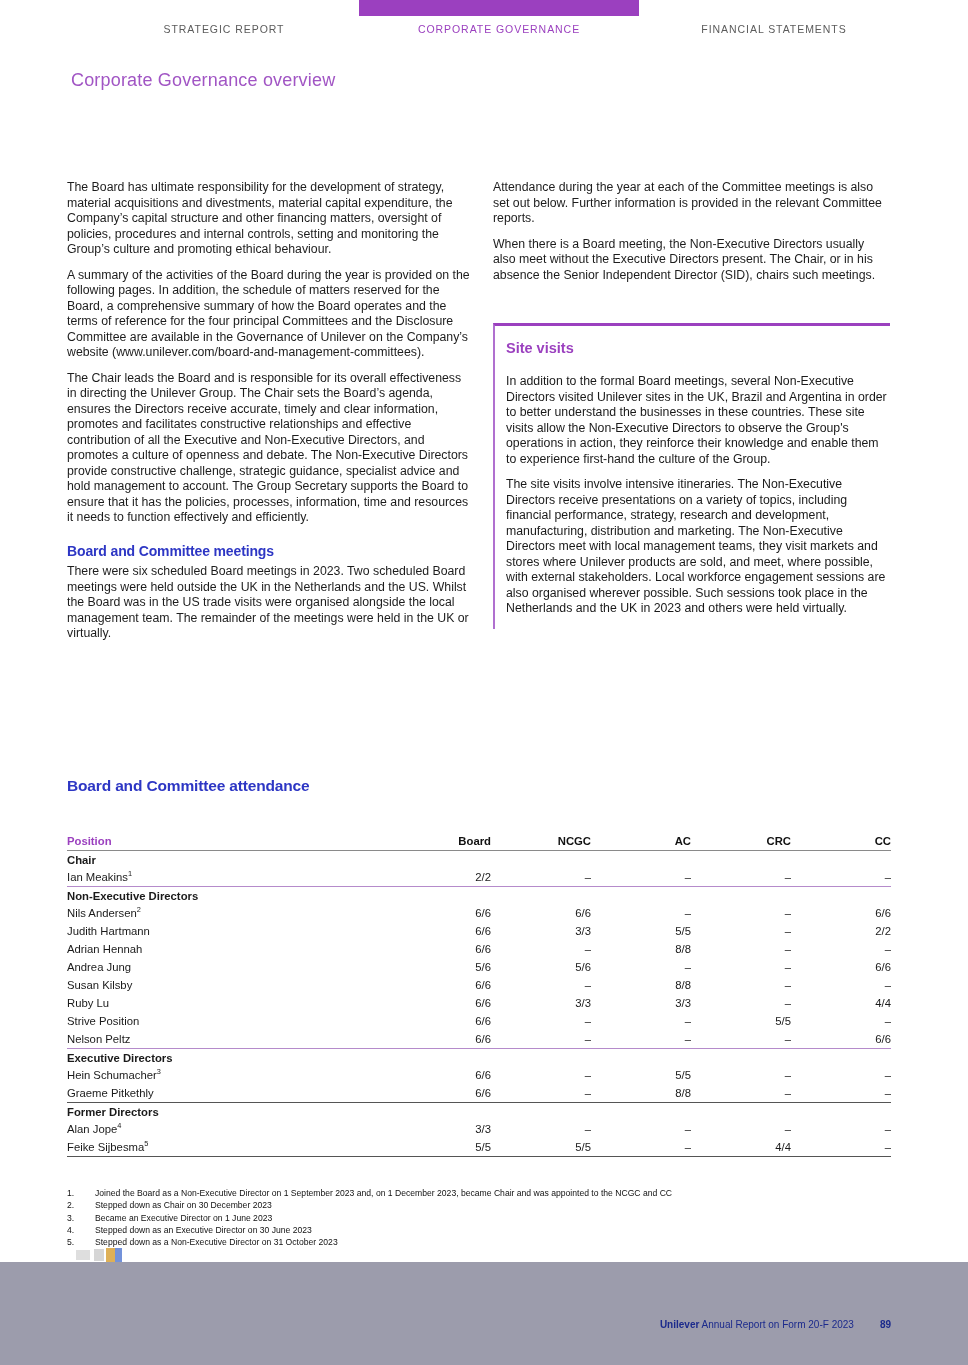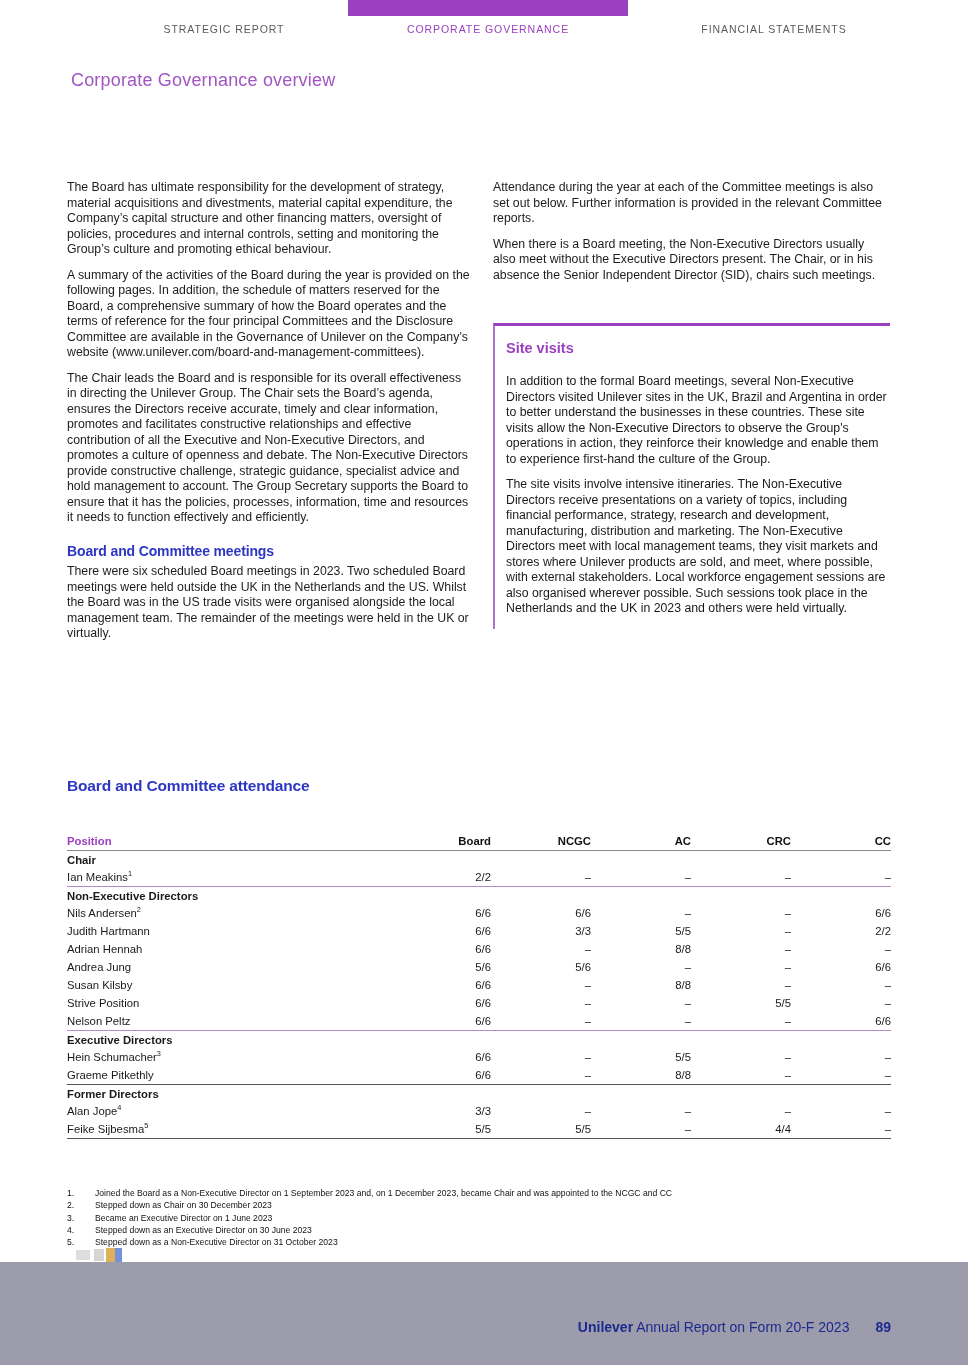--- a/index.html
+++ b/index.html
@@ -47,21 +47,21 @@
     position: absolute;
     top: 0; left: 0;
     width: 100%;
     height: 16px;
     background: transparent;
   }
   .nav-tab.active .nav-rule { background: #9B40BF; }
   .nav-tab.active .nav-label { color: #9B40BF; }
 
   #nav-strategic { left: 88px;  width: 240px; }
-  #nav-corporate { left: 332px; width: 280px; }
+  #nav-corporate { left: 343px; width: 280px; }
   #nav-financial { left: 638px; width: 240px; }
 
   
   .section-title {
     position: absolute;
     left: 71px;
     top: 70px;
     font-size: 18px;
     color: #A155C4;
     letter-spacing: 0.01em;
@@ -203,21 +203,21 @@
     left: 0;
     top: 1262px;
     width: 968px;
     height: 103px;
     background: #9c9cac;
   }
   .footer-line {
     position: absolute;
     right: 77px;
     top: 1319px;
-    font-size: 14px;
+    font-size: 10px;
     color: #1B2A8C;
     white-space: nowrap;
   }
   .footer-line .brand { font-weight: bold; }
   .footer-line .pagenum { font-weight: bold; margin-left: 26px; }
 </style>
 </head>
 <body>
 
 <div class="page-nav">
@@ -326,20 +326,28 @@
       </tr>
       <tr>
         <td class="name">Susan Kilsby</td>
         <td class="num">6/6</td>
         <td class="num">–</td>
         <td class="num">8/8</td>
         <td class="num">–</td>
         <td class="num">–</td>
       </tr>
       <tr>
+        <td class="name">Ruby Lu</td>
+        <td class="num">6/6</td>
+        <td class="num">3/3</td>
+        <td class="num">3/3</td>
+        <td class="num">–</td>
+        <td class="num">4/4</td>
+      </tr>
+      <tr>
         <td class="name">Strive Position</td>
         <td class="num">6/6</td>
         <td class="num">–</td>
         <td class="num">–</td>
         <td class="num">5/5</td>
         <td class="num">–</td>
       </tr>
       <tr class="rule-bottom">
         <td class="name">Nelson Peltz</td>
         <td class="num">6/6</td>

